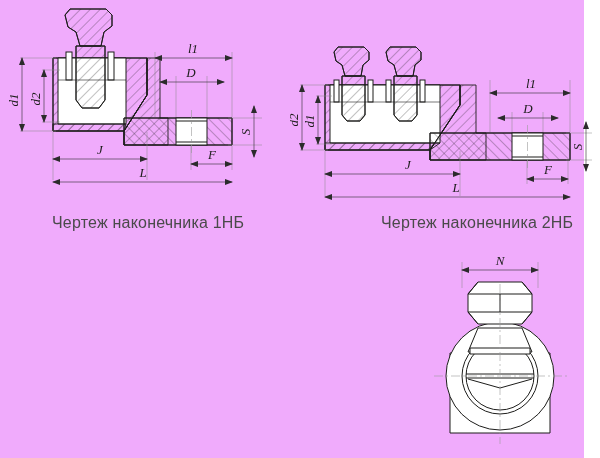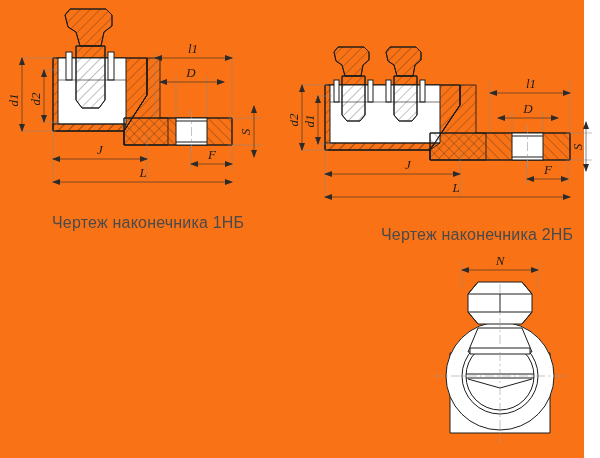--- a/index.html
+++ b/index.html
@@ -13,36 +13,36 @@
     height: 458px;
     overflow: hidden;
     font-family: "Liberation Sans", sans-serif;
     position: relative;
   }
   #sheet {
     position: absolute;
     left: 0; top: 0;
     width: 584px;
     height: 458px;
-    background: #f97316;
+    background: #f0abfc;
   }
   svg.draw {
     position: absolute;
     display: block;
   }
   .caption {
     position: absolute;
     font-family: "Liberation Sans", sans-serif;
     font-size: 16px;
     color: #4a4a4a;
     white-space: nowrap;
     letter-spacing: 0.2px;
   }
   #cap1 { left: 52px; top: 214px; }
-  #cap2 { left: 381px; top: 226px; }
+  #cap2 { left: 381px; top: 214px; }
 
   
   .ol   { fill: none; stroke: #1d1d1b; stroke-width: 1; }
   .olf  { fill: #ffffff; stroke: #1d1d1b; stroke-width: 1; }
   .thin { fill: none; stroke: #1d1d1b; stroke-width: 0.6; }
   .hatchfill { stroke: #1d1d1b; stroke-width: 0.9; }
   .dim  { fill: none; stroke: #2b2b2b; stroke-width: 0.6; }
   .ext  { fill: none; stroke: #8a8a8a; stroke-width: 0.5; }
   .ctr  { fill: none; stroke: #9a9a9a; stroke-width: 0.6;
           stroke-dasharray: 9 3 2 3; }

